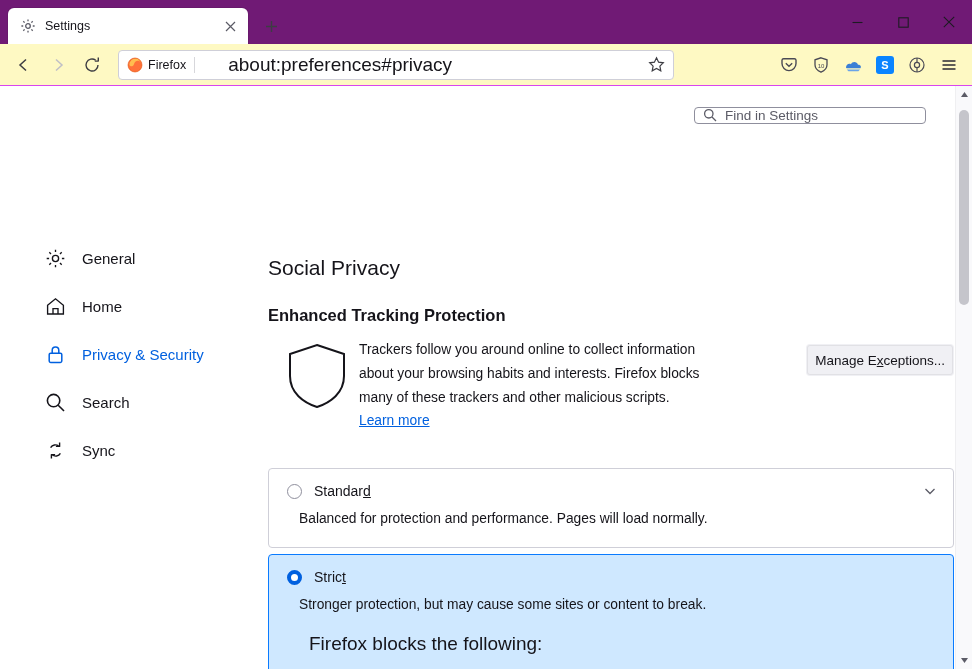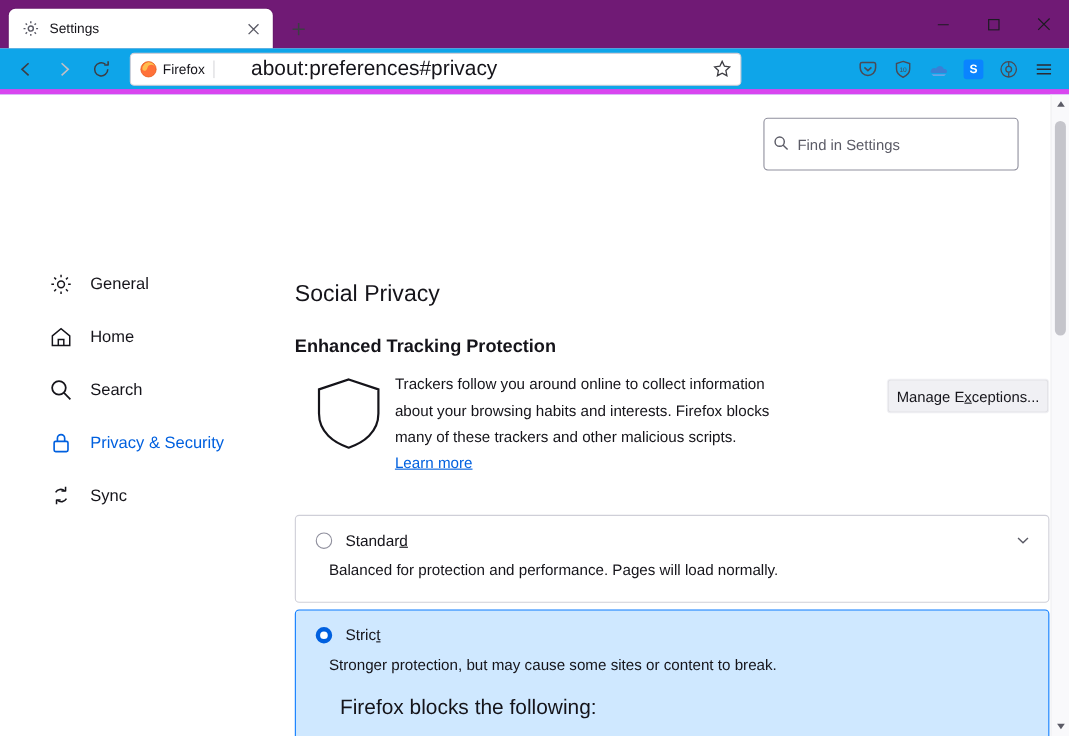--- a/index.html
+++ b/index.html
@@ -66,24 +66,24 @@
     display: flex; align-items: center;
   }
   .wc-btn {
     width: 46px; height: 44px;
     display: flex; align-items: center; justify-content: center;
   }
 
   
   .navbar {
     height: 42px;
-    background: #0ea5e9;
+    background: #fef9c3;
     display: flex; align-items: center;
     padding: 0 8px;
-    border-bottom: 5px solid #d946ef;
+    border-bottom: 1px solid #d946ef;
     position: relative;
   }
   .nav-btn {
     width: 32px; height: 32px;
     display: flex; align-items: center; justify-content: center;
     border-radius: 4px;
     margin-right: 2px;
     color: #5b5b66;
   }
   .nav-btn.disabled { color: #bfbfc6; }
@@ -148,21 +148,21 @@
   }
   .page {
     flex: 1 1 auto;
     position: relative;
     background: #ffffff;
   }
 
   .search-wrap {
     position: absolute;
     right: 46px; top: 21px;
-    width: 232px; height: 48px;
+    width: 232px; height: 17px;
   }
   .search-box {
     width: 100%; height: 100%;
     border: 1px solid #8f8f9d;
     border-radius: 4px;
     background: #ffffff;
     display: flex; align-items: center;
     padding: 0 8px;
   }
   .search-box .mag {
@@ -490,38 +490,38 @@
         <div class="nav-item">
           <span class="ni-icon">
             <svg width="21" height="21" viewBox="0 0 21 21" fill="none" stroke="#15141a" stroke-width="1.35">
               <path d="M2.6 9.3 L10.5 2.8 L18.4 9.3 V18 H2.6 Z"></path>
               <path d="M8 18 V12.6 h5 V18"></path>
             </svg>
           </span>
           <span>Home</span>
         </div>
 
+        <div class="nav-item selected">
+          <span class="ni-icon">
+            <svg width="21" height="21" viewBox="0 0 21 21" fill="none" stroke="#0060df" stroke-width="1.5">
+              <rect x="4.2" y="9.2" width="12.6" height="9.3" rx="1.4"></rect>
+              <path d="M7.2 9.2 V6.4 a3.3 3.3 0 0 1 6.6 0 V9.2"></path>
+            </svg>
+          </span>
+          <span>Privacy &amp; Security</span>
+        </div>
+
         <div class="nav-item">
           <span class="ni-icon">
             <svg width="21" height="21" viewBox="0 0 21 21" fill="none" stroke="#15141a" stroke-width="1.6">
               <circle cx="8.6" cy="8.6" r="6.2"></circle>
               <path d="M13.2 13.2 L19 19"></path>
             </svg>
           </span>
           <span>Search</span>
-        </div>
-
-        <div class="nav-item selected">
-          <span class="ni-icon">
-            <svg width="21" height="21" viewBox="0 0 21 21" fill="none" stroke="#0060df" stroke-width="1.5">
-              <rect x="4.2" y="9.2" width="12.6" height="9.3" rx="1.4"></rect>
-              <path d="M7.2 9.2 V6.4 a3.3 3.3 0 0 1 6.6 0 V9.2"></path>
-            </svg>
-          </span>
-          <span>Privacy &amp; Security</span>
         </div>
 
         <div class="nav-item">
           <span class="ni-icon">
             <svg width="21" height="21" viewBox="0 0 21 21" fill="none" stroke="#15141a" stroke-width="1.4">
               <path d="M13.8 6.2 A5.4 5.4 0 0 0 5.6 7.6"></path>
               <path d="M7.2 14.8 A5.4 5.4 0 0 0 15.4 13.4"></path>
               <path d="M14.6 2.6 L14.6 6.4 L10.9 6.4" stroke-linejoin="round"></path>
               <path d="M6.4 18.4 L6.4 14.6 L10.1 14.6" stroke-linejoin="round"></path>
             </svg>

